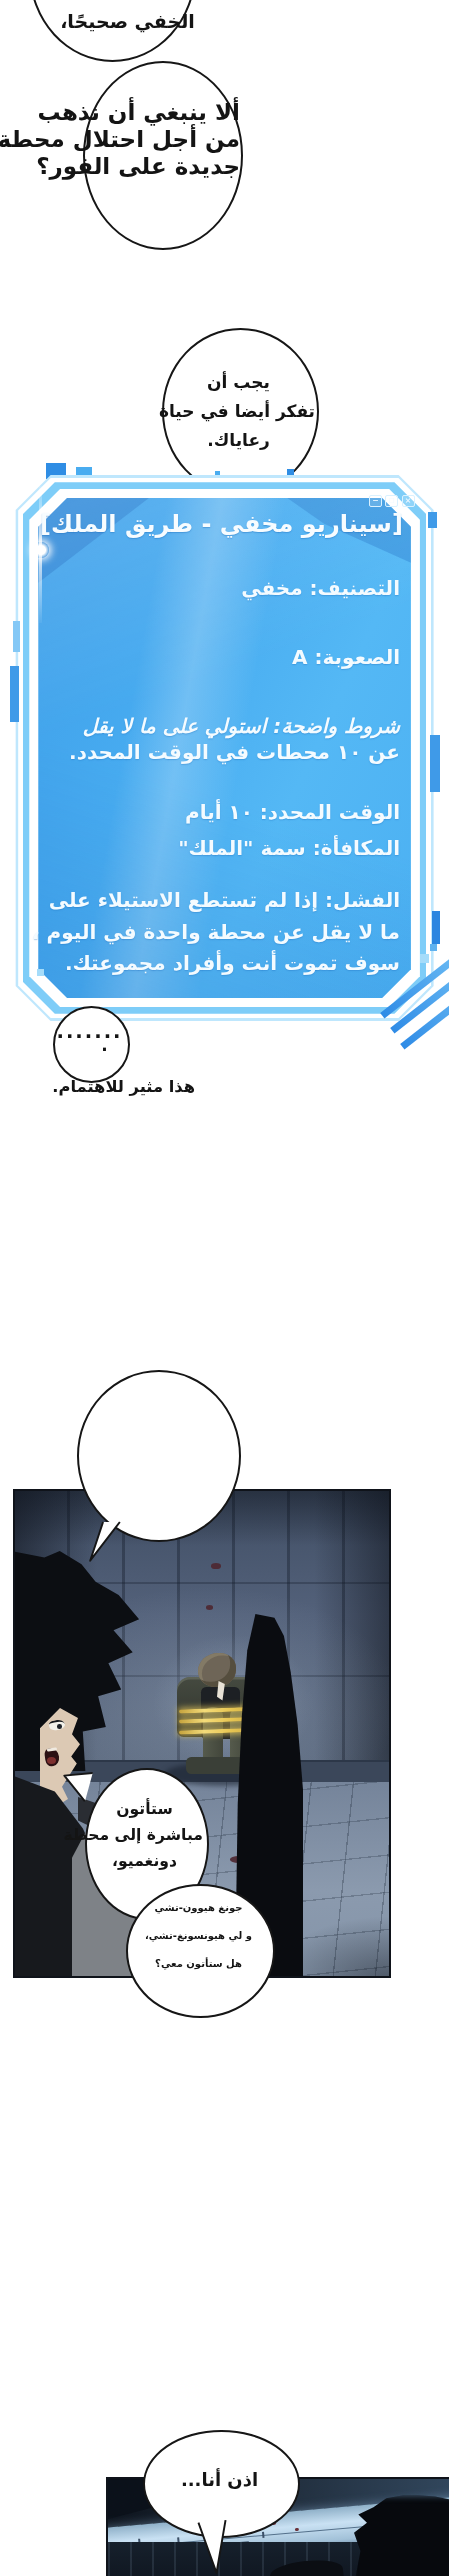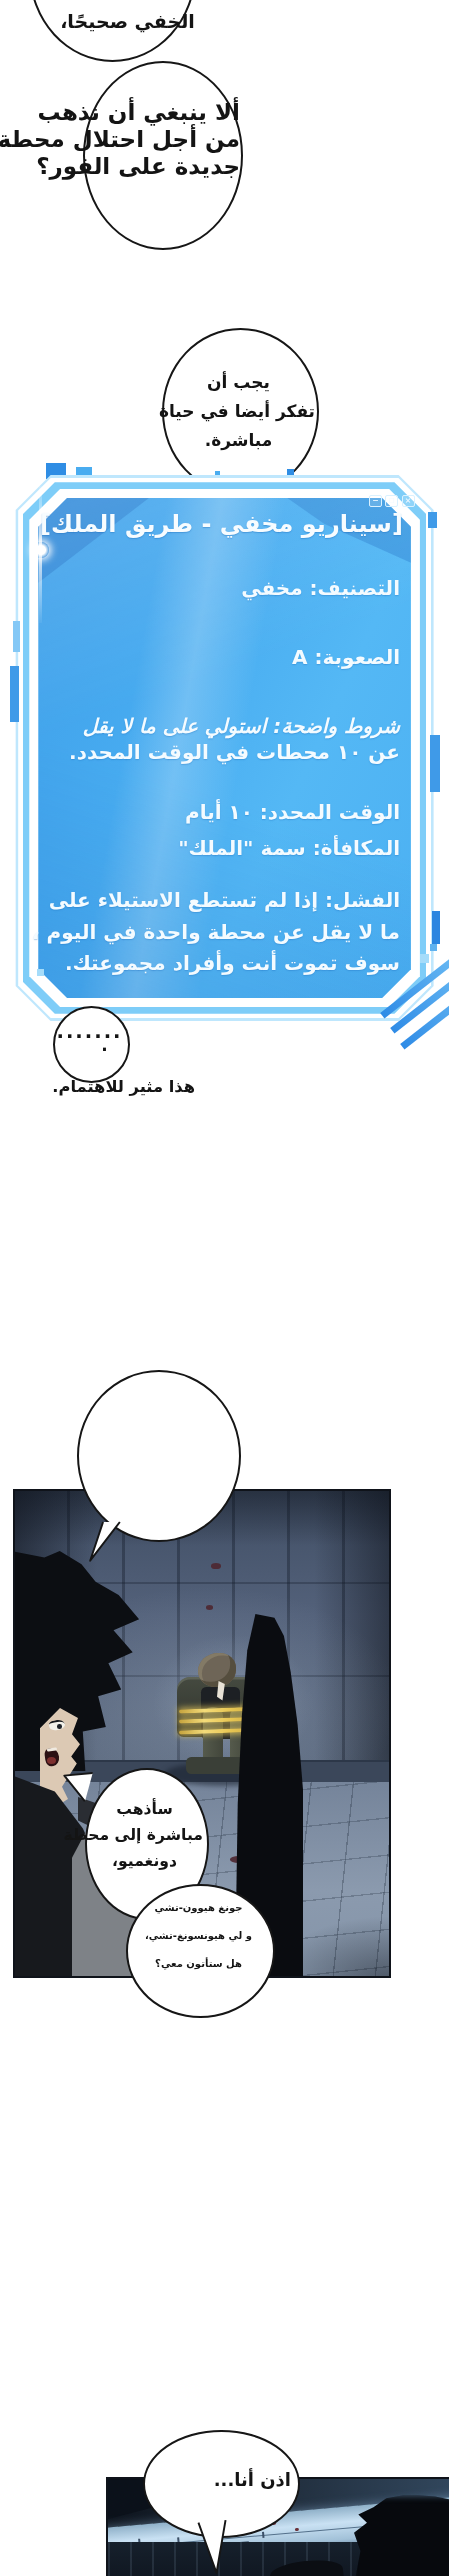--- a/index.html
+++ b/index.html
@@ -174,21 +174,21 @@
   <div class="btxt" style="left:84px;top:66px;width:156px;font-size:23px;line-height:27px;margin-top:33px;">
     <div>ألا ينبغي أن نذهب</div>
     <div>من أجل احتلال محطة</div>
     <div>جديدة على الفور؟</div>
   </div>
 
   <div class="bubble" style="left:162px;top:328px;width:153px;height:163px;"></div>
   <div class="btxt" style="left:162px;top:368px;width:153px;font-size:17px;line-height:29px;">
     <div>يجب أن</div>
     <div>تفكر أيضا في حياة</div>
-    <div>مباشرة.</div>
+    <div>رعاياك.</div>
   </div>
 
   <div class="win-bump" style="left:46px;top:463px;width:19.6px;height:15.6px;background:#2f8de4;"></div>
   <div class="win-bump" style="left:76px;top:467px;width:15.6px;height:11.7px;background:#49acf0;"></div>
   <div class="win-bump" style="left:215px;top:471px;width:5.2px;height:7.8px;background:#49acf0;"></div>
   <div class="win-bump" style="left:287px;top:469px;width:6.5px;height:10.4px;background:#2f8de4;"></div>
 
   <div class="win-glow">
     <div class="win-white1">
       <div class="win-blue-line">
@@ -286,21 +286,21 @@
     <path d="M54,4 L8,64 L28,4 Z" fill="#ffffff"></path>
     <path d="M54,4 L8,64 L28,4" fill="none" stroke="#161616" stroke-width="3" stroke-linejoin="round"></path>
   </svg>
 
   <div class="bubble" style="left:85px;top:1768px;width:120px;height:148px;"></div>
   <svg class="tail" style="left:60px;top:1764px;" width="37" height="40" viewBox="0 0 56 62">
     <path d="M50,14 L6,18 L38,58 Z" fill="#ffffff"></path>
     <path d="M50,14 L6,18 L38,58" fill="none" stroke="#161616" stroke-width="3" stroke-linejoin="round"></path>
   </svg>
   <div class="btxt" style="left:86px;top:1796px;width:117px;font-size:15.6px;line-height:26px;">
-    <div>سأذهب</div>
+    <div>ستأتون</div>
     <div>مباشرة إلى محطة</div>
     <div>دونغميو،</div>
   </div>
 
   <div class="bubble" style="left:126px;top:1884px;width:145px;height:130px;"></div>
   <div class="btxt" style="left:126px;top:1894px;width:145px;font-size:10px;line-height:28px;">
     <div>جونغ هيوون-تشي</div>
     <div>و لي هيونسونغ-تشي،</div>
     <div>هل ستأتون معي؟</div>
   </div>
@@ -322,16 +322,16 @@
     <div class="p2-floor"></div>
     <div class="p2-blob"></div>
     <div class="p2-head"></div>
   </div>
 
   <div class="bubble" style="left:143px;top:2430px;width:153px;height:104px;"></div>
   <svg class="tail" style="left:192px;top:2517px;" width="40" height="59" viewBox="0 0 62 90">
     <path d="M10,8 L38,86 L52,4 Z" fill="#ffffff"></path>
     <path d="M10,8 L38,86 L52,4" fill="none" stroke="#161616" stroke-width="3" stroke-linejoin="round"></path>
   </svg>
-  <div class="btxt" style="left:148px;top:2469px;width:143px;font-size:18px;text-align:right;">اذن أنا...</div>
+  <div class="btxt" style="left:148px;top:2469px;width:143px;font-size:18px;">اذن أنا...</div>
 
 </div>
 
 
 </body></html>

